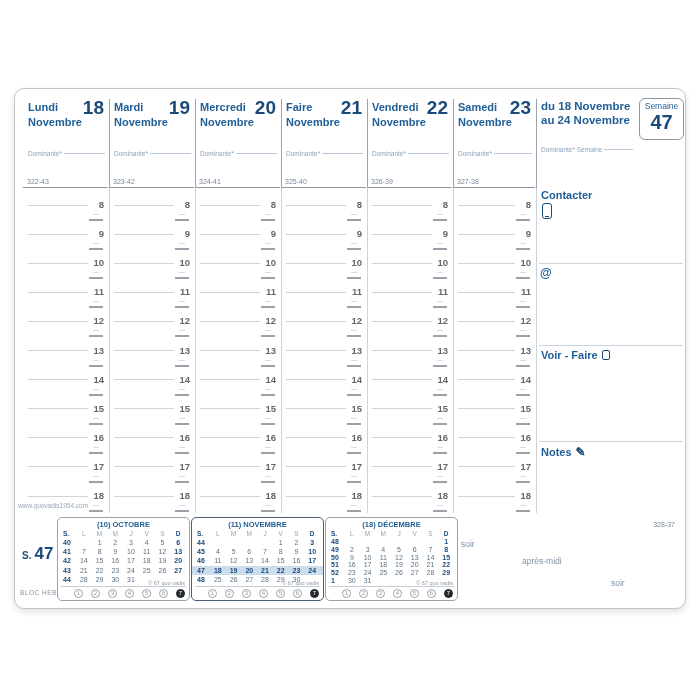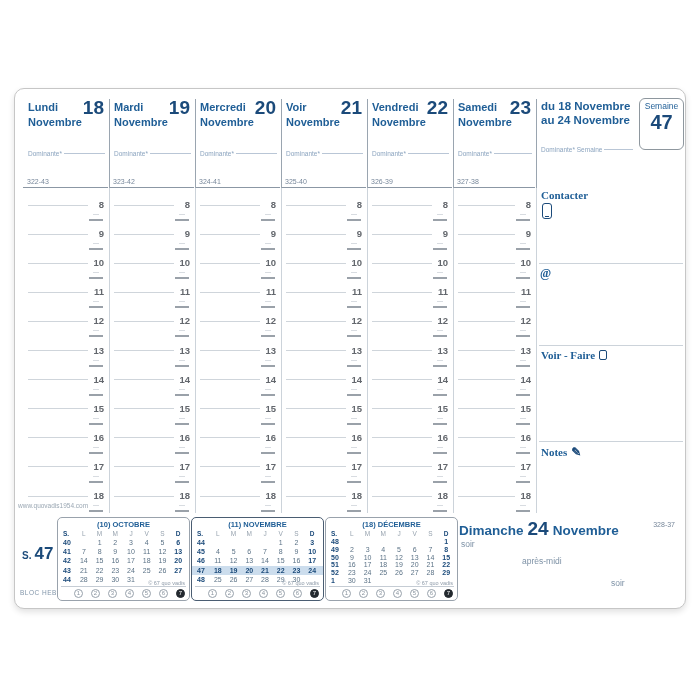--- a/index.html
+++ b/index.html
@@ -27,26 +27,26 @@
   .hour-row{position:absolute;height:10px;display:flex;align-items:center;}
   .hour-row .ln{flex:1;height:1px;background:var(--gridln);}
   .hour-row .num{width:16px;text-align:right;font-size:9.5px;font-weight:bold;color:#63676d;line-height:10px;}
   .htick{position:absolute;width:6px;height:1px;background:#d8dce1;}
   .hdash{position:absolute;width:14px;height:2px;background:#9aa1a9;}
 
   
   .wh-line{position:absolute;left:526px;font-size:11.5px;font-weight:bold;color:var(--blue);}
   .wh-dom{position:absolute;left:526px;top:57px;width:92px;display:flex;align-items:center;gap:2px;font-size:6.5px;color:var(--dom);}
   .wh-dom .ln{flex:1;height:1px;background:#b9c6d6;}
-  .week-box{position:absolute;left:624px;top:9px;width:45px;height:52px;border:1.4px solid #8e979e;border-radius:6px;text-align:center;background:#fff;}
+  .week-box{position:absolute;left:624px;top:9px;width:45px;height:42px;border:1.4px solid #8e979e;border-radius:6px;text-align:center;background:#fff;}
   .wb-label{font-size:8.5px;color:var(--blue);margin-top:3px;line-height:9px;}
   .wb-num{font-size:20px;font-weight:bold;color:var(--navy);line-height:22px;}
 
   
-  .sp-label{position:absolute;font-size:11px;font-weight:bold;color:var(--blue);font-family:Liberation Serif, serif;}
+  .sp-label{position:absolute;font-size:11px;font-weight:bold;color:var(--blue);}
   .sp-line{position:absolute;left:524px;width:144px;height:1px;background:var(--vlight);}
   .phone-icon{position:absolute;left:527px;top:114px;width:10px;height:16px;border:1.7px solid var(--navy);border-radius:3px;}
   .phone-icon .dot{position:absolute;bottom:1px;left:50%;transform:translateX(-50%);width:4px;height:1.5px;background:var(--navy);}
   .row-flex{position:absolute;display:flex;align-items:center;gap:4px;}
   .todo-icon{width:8px;height:10px;border:1.5px solid var(--navy);border-radius:2px;}
   .pen-icon{font-size:12px;color:var(--navy);font-weight:bold;line-height:12px;}
 
   
   .brand-url{position:absolute;left:3px;top:413px;font-size:6.5px;color:#9aa7b3;}
   .s47{position:absolute;left:7px;top:455px;color:var(--navy);}
@@ -113,23 +113,20 @@
     <span class="pen-icon">✎</span>
   </div>
 
   <div class="brand-url">www.quovadis1954.com</div>
   <div class="s47">
     <span class="p">S.</span><span class="n">47</span>
   </div>
   <div class="product">BLOC HEBDO</div>
 
   <div class="sun-divider"></div>
-  <div class="sun-name">
-    <span class="nm">Dimanche</span><span class="dt">24</span><span class="mo">Novembre</span>
-  </div>
   <div class="sun-code">328-37</div>
   <div class="sun-part" style="left:446px;top:450px">soir</div>
   <div class="sun-part" style="left:507px;top:467px">après-midi</div>
   <div class="sun-part" style="left:596px;top:489px">soir</div>
 <div class="day-header" style="left: 8px; width: 85px;">
       <div class="dh-name">Lundi</div>
       <div class="dh-date">18</div>
       <div class="dh-month">Novembre</div>
       <div class="dh-dom">
         <span>Dominante*</span>
@@ -151,21 +148,21 @@
       <div class="dh-name">Mercredi</div>
       <div class="dh-date">20</div>
       <div class="dh-month">Novembre</div>
       <div class="dh-dom">
         <span>Dominante*</span>
         <span class="ln"></span>
       </div>
       <div class="dh-code">324-41</div>
     </div>
     <div class="day-header" style="left: 266px; width: 85px;">
-      <div class="dh-name">Voir</div>
+      <div class="dh-name">Faire</div>
       <div class="dh-date">21</div>
       <div class="dh-month">Novembre</div>
       <div class="dh-dom">
         <span>Dominante*</span>
         <span class="ln"></span>
       </div>
       <div class="dh-code">325-40</div>
     </div>
     <div class="day-header" style="left: 352px; width: 85px;">
       <div class="dh-name">Vendredi</div>

